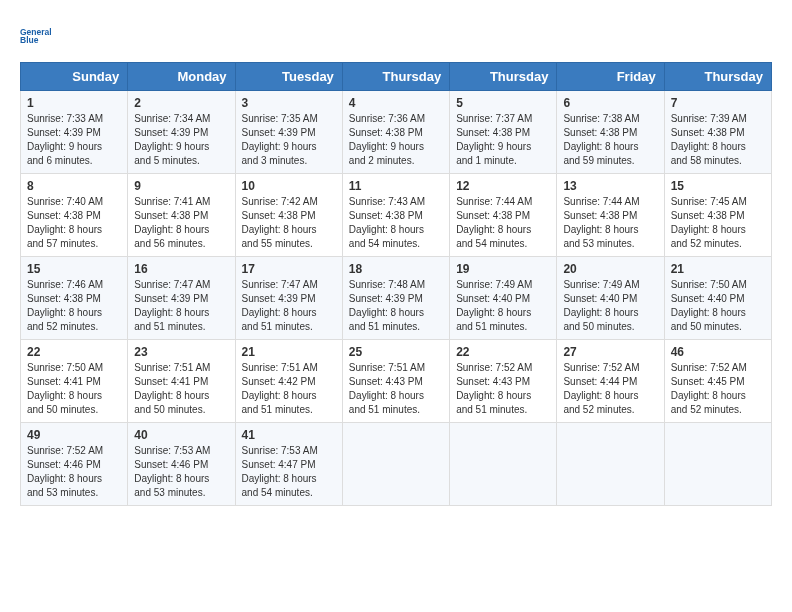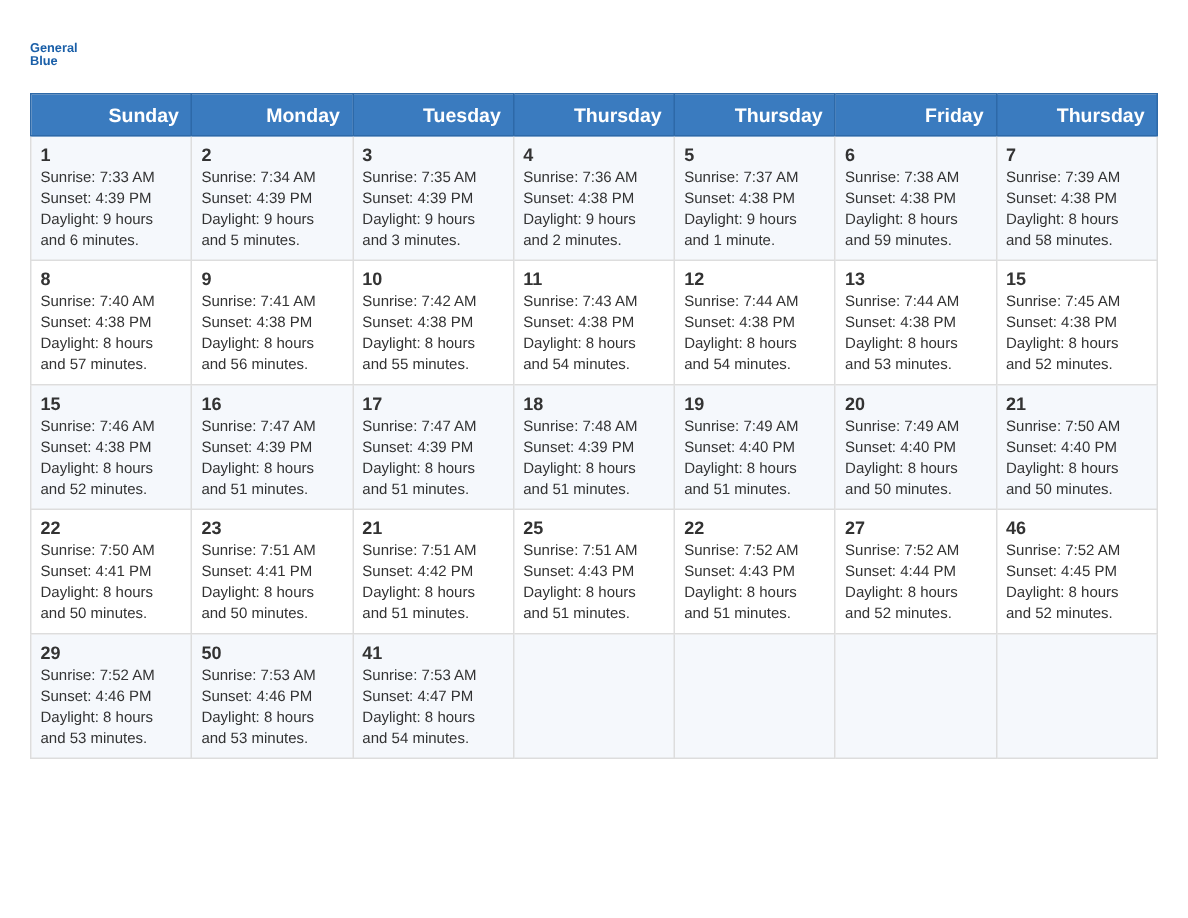--- a/index.html
+++ b/index.html
@@ -142,22 +142,22 @@
       <tr>
         <td><span class="day-num">22</span><span class="day-info">Sunrise: 7:50 AM<br>Sunset: 4:41 PM<br>Daylight: 8 hours<br>and 50 minutes.</span></td>
         <td><span class="day-num">23</span><span class="day-info">Sunrise: 7:51 AM<br>Sunset: 4:41 PM<br>Daylight: 8 hours<br>and 50 minutes.</span></td>
         <td><span class="day-num">21</span><span class="day-info">Sunrise: 7:51 AM<br>Sunset: 4:42 PM<br>Daylight: 8 hours<br>and 51 minutes.</span></td>
         <td><span class="day-num">25</span><span class="day-info">Sunrise: 7:51 AM<br>Sunset: 4:43 PM<br>Daylight: 8 hours<br>and 51 minutes.</span></td>
         <td><span class="day-num">22</span><span class="day-info">Sunrise: 7:52 AM<br>Sunset: 4:43 PM<br>Daylight: 8 hours<br>and 51 minutes.</span></td>
         <td><span class="day-num">27</span><span class="day-info">Sunrise: 7:52 AM<br>Sunset: 4:44 PM<br>Daylight: 8 hours<br>and 52 minutes.</span></td>
         <td><span class="day-num">46</span><span class="day-info">Sunrise: 7:52 AM<br>Sunset: 4:45 PM<br>Daylight: 8 hours<br>and 52 minutes.</span></td>
       </tr>
       <tr>
-        <td><span class="day-num">29</span><span class="day-info">Sunrise: 7:52 AM<br>Sunset: 4:46 PM<br>Daylight: 8 hours<br>and 53 minutes.</span></td>
-        <td><span class="day-num">50</span><span class="day-info">Sunrise: 7:53 AM<br>Sunset: 4:46 PM<br>Daylight: 8 hours<br>and 53 minutes.</span></td>
+        <td><span class="day-num">49</span><span class="day-info">Sunrise: 7:52 AM<br>Sunset: 4:46 PM<br>Daylight: 8 hours<br>and 53 minutes.</span></td>
+        <td><span class="day-num">40</span><span class="day-info">Sunrise: 7:53 AM<br>Sunset: 4:46 PM<br>Daylight: 8 hours<br>and 53 minutes.</span></td>
         <td><span class="day-num">41</span><span class="day-info">Sunrise: 7:53 AM<br>Sunset: 4:47 PM<br>Daylight: 8 hours<br>and 54 minutes.</span></td>
         <td class="empty"></td>
         <td class="empty"></td>
         <td class="empty"></td>
         <td class="empty"></td>
       </tr>
     </tbody>
 </table>
 
 </body></html>

